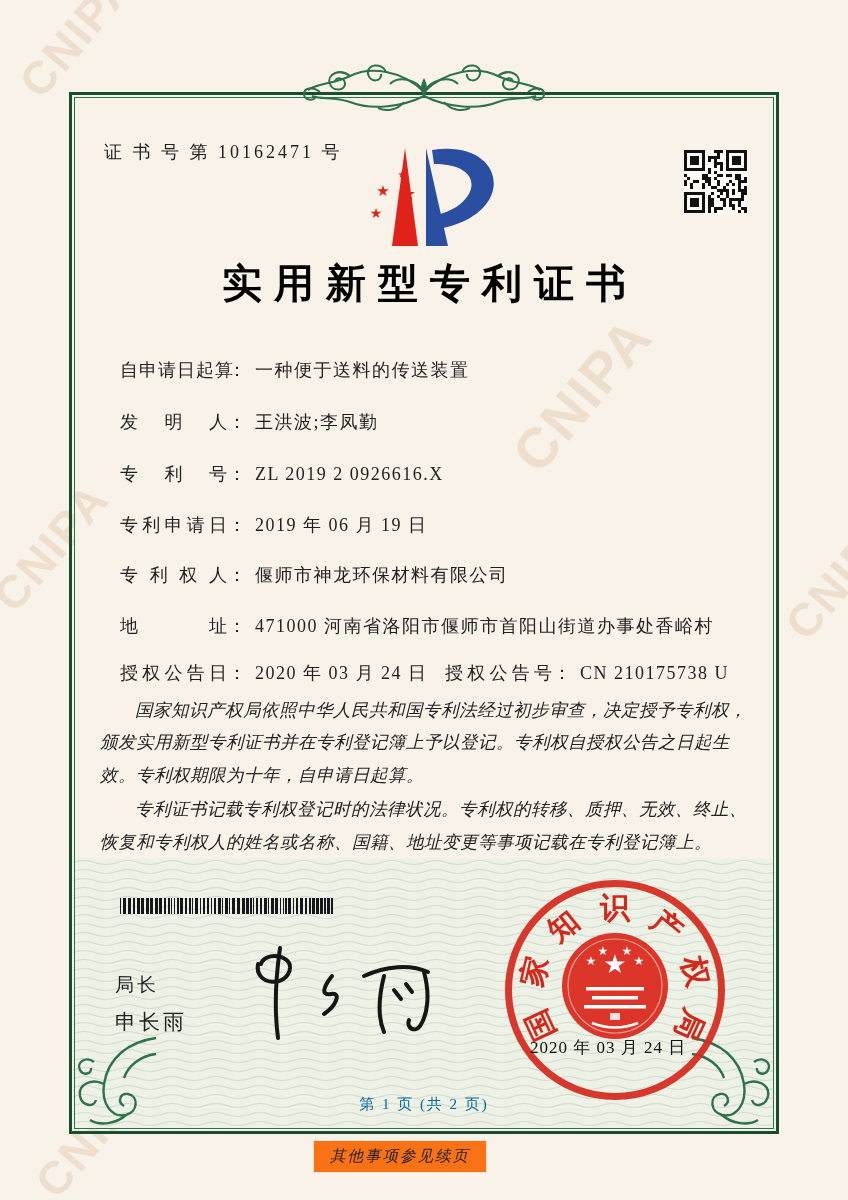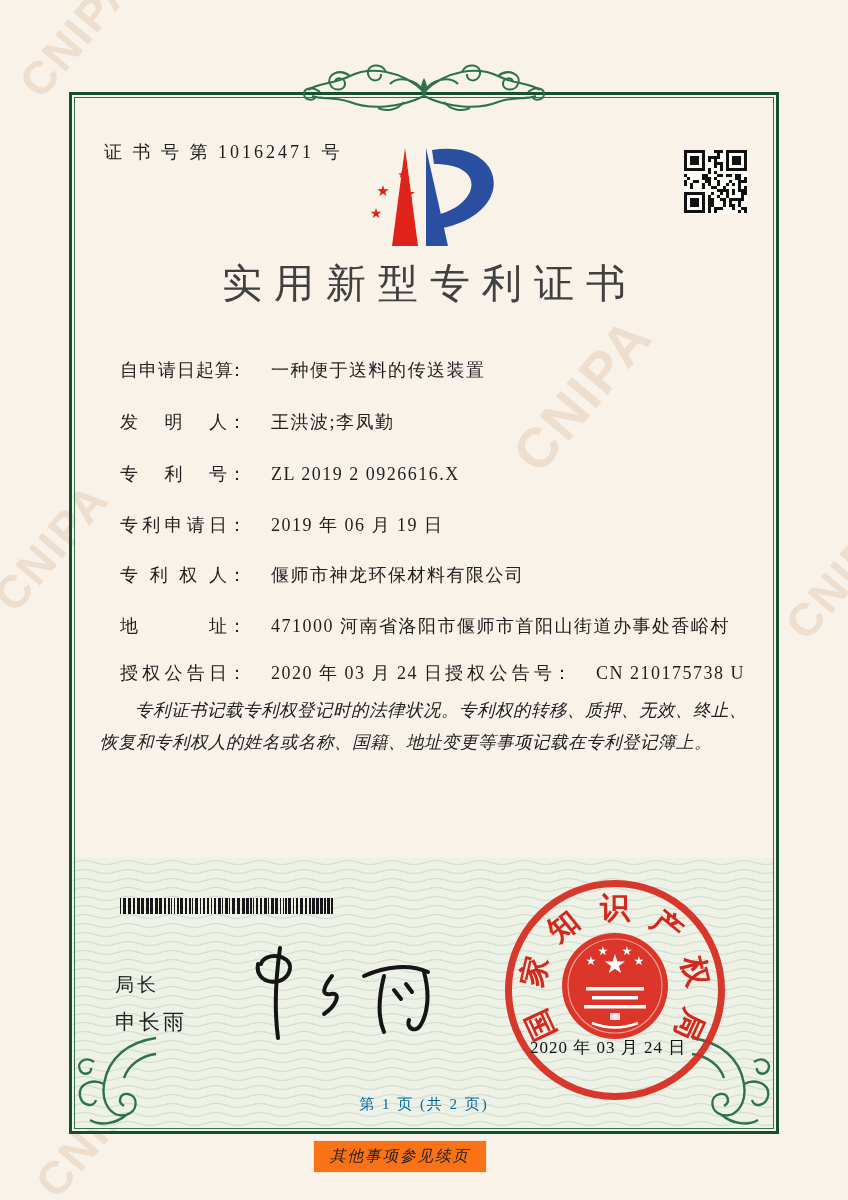--- a/index.html
+++ b/index.html
@@ -14,26 +14,26 @@
          border:3px solid #174f2e;}
   .frame-inner{position:absolute;inset:2px;border:1px solid #2d7249;}
   
   .waves{position:absolute;left:73px;top:858px;width:700px;height:270px;background:#eef1e6;}
   .waves svg{display:block;}
   
   .cert-no{position:absolute;left:104px;top:140px;font-size:18px;letter-spacing:3px;}
   .logo{position:absolute;left:348px;top:140px;}
   .qr{position:absolute;left:684px;top:150px;}
   .title{position:absolute;left:0;right:0;top:256px;text-align:center;font-size:40px;
-         font-weight:400;letter-spacing:12px;text-indent:12px;color:#404040;}
+         font-weight:700;letter-spacing:12px;text-indent:12px;color:#000000;}
   
   .frow{position:absolute;left:120px;font-size:18px;letter-spacing:1px;white-space:nowrap;}
   .flabel{display:inline-block;width:108px;text-align:justify;text-align-last:justify;}
   .fcolon{margin:0 2px 0 0;}
-  .fvalue{margin-left:22px;letter-spacing:1.5px;}
+  .fvalue{margin-left:6px;letter-spacing:1.5px;}
   .fcol2{position:absolute;left:325px;top:0;white-space:nowrap;}
   
   .paras{position:absolute;left:100px;top:694px;width:652px;font-size:17.5px;
          line-height:1.85;font-style:italic;font-family:"DejaVu Serif", serif;color:#222;}
   .paras p{margin:0 0 2px 0;text-indent:2em;letter-spacing:0.5px;}
   
   .barcode{position:absolute;left:120px;top:898px;}
   
   .sig-title{position:absolute;left:115px;top:972px;font-size:19px;letter-spacing:3px;
              font-family:Liberation Mono, monospace;}
@@ -274,20 +274,21 @@
     <span class="flabel">地址</span><span class="fcolon">：</span><span class="fvalue">471000 河南省洛阳市偃师市首阳山街道办事处香峪村</span>
   </div>
   <div class="frow" style="top:661px;">
     <span class="flabel">授权公告日</span><span class="fcolon">：</span><span class="fvalue">2020 年 03 月 24 日</span>
     <span class="fcol2">
       <span class="flabel">授权公告号</span><span class="fcolon">：</span><span class="fvalue">CN 210175738 U</span>
     </span>
   </div>
 
   <div class="paras">
+    <p>国家知识产权局依照中华人民共和国专利法经过初步审查，决定授予专利权，颁发实用新型专利证书并在专利登记簿上予以登记。专利权自授权公告之日起生效。专利权期限为十年，自申请日起算。</p>
     <p>专利证书记载专利权登记时的法律状况。专利权的转移、质押、无效、终止、恢复和专利权人的姓名或名称、国籍、地址变更等事项记载在专利登记簿上。</p>
   </div>
 
   <svg class="barcode" id="barcode" width="216" height="16" viewBox="0 0 216 16">
       <rect x="0" y="0" width="1" height="16" fill="#15151a"></rect>
       <rect x="3" y="0" width="3" height="16" fill="#15151a"></rect>
       <rect x="8" y="0" width="3" height="16" fill="#15151a"></rect>
       <rect x="13" y="0" width="2" height="16" fill="#15151a"></rect>
       <rect x="17" y="0" width="3" height="16" fill="#15151a"></rect>
       <rect x="21" y="0" width="3" height="16" fill="#15151a"></rect>

